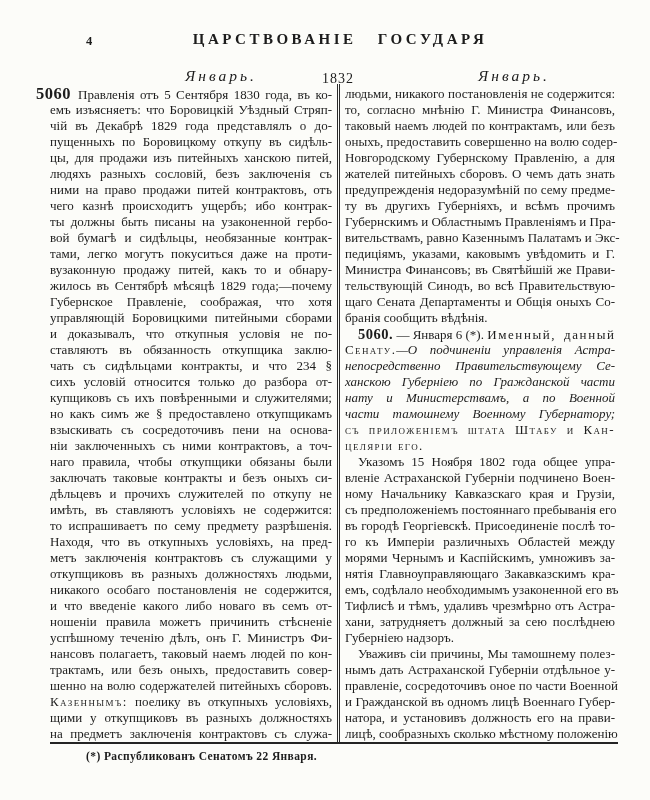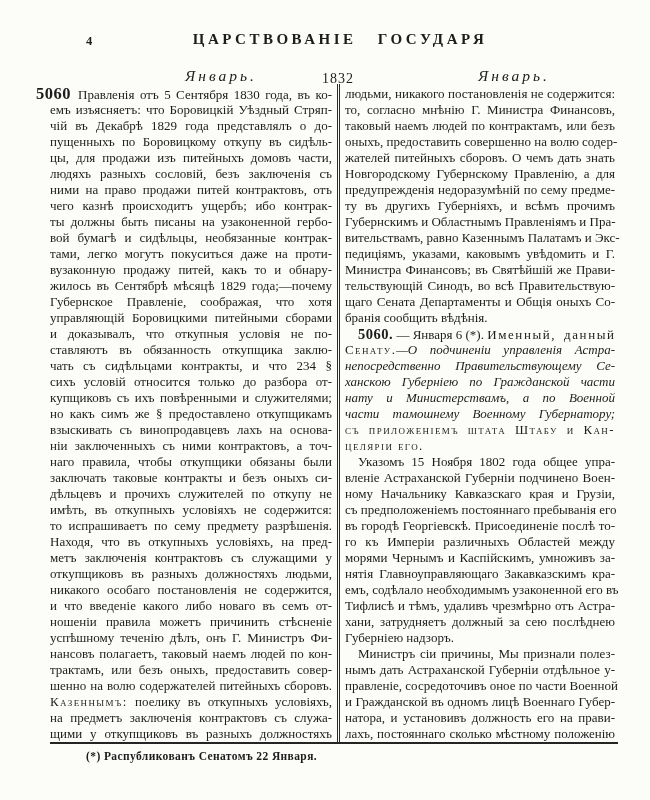--- a/index.html
+++ b/index.html
@@ -89,66 +89,66 @@
   <div class="subheader-month left">Январь.</div>
   <div class="subheader-year">1832</div>
   <div class="subheader-month right">Январь.</div>
 
   <div class="columns">
     <div class="col left">
         <div class="line"><span class="num">5060</span><span>Правленія отъ 5 Сентября 1830 года, въ ко-</span></div>
         <div class="line"><span>емъ изъясняетъ: что Боровицкій Уѣздный Стряп-</span></div>
         <div class="line"><span>чій въ Декабрѣ 1829 года представлялъ о до-</span></div>
         <div class="line"><span>пущенныхъ по Боровицкому откупу въ сидѣль-</span></div>
-        <div class="line"><span>цы, для продажи изъ питейныхъ домовъ части,</span></div>
+        <div class="line"><span>цы, для продажи изъ питейныхъ ханскою питей,</span></div>
         <div class="line"><span>людяхъ разныхъ сословій, безъ заключенія съ</span></div>
         <div class="line"><span>ними на право продажи питей контрактовъ, отъ</span></div>
         <div class="line"><span>чего казнѣ происходитъ ущербъ; ибо контрак-</span></div>
         <div class="line"><span>ты должны быть писаны на узаконенной гербо-</span></div>
         <div class="line"><span>вой бумагѣ и сидѣльцы, необязанные контрак-</span></div>
         <div class="line"><span>тами, легко могутъ покуситься даже на проти-</span></div>
         <div class="line"><span>вузаконную продажу питей, какъ то и обнару-</span></div>
         <div class="line"><span>жилось въ Сентябрѣ мѣсяцѣ 1829 года;—почему</span></div>
         <div class="line"><span>Губернское Правленіе, соображая, что хотя</span></div>
         <div class="line"><span>управляющій Боровицкими питейными сборами</span></div>
         <div class="line"><span>и доказывалъ, что откупныя условія не по-</span></div>
         <div class="line"><span>ставляютъ въ обязанность откупщика заклю-</span></div>
         <div class="line"><span>чать съ сидѣльцами контракты, и что 234 §</span></div>
         <div class="line"><span>сихъ условій относится только до разбора от-</span></div>
         <div class="line"><span>купщиковъ съ ихъ повѣренными и служителями;</span></div>
         <div class="line"><span>но какъ симъ же § предоставлено откупщикамъ</span></div>
-        <div class="line"><span>взыскивать съ винопродавцевъ лахъ на основа-</span></div>
+        <div class="line"><span>взыскивать съ сосредоточивъ пени на основа-</span></div>
         <div class="line"><span>ніи заключенныхъ съ ними контрактовъ, а точ-</span></div>
         <div class="line"><span>наго правила, чтобы откупщики обязаны были</span></div>
         <div class="line"><span>заключать таковые контракты и безъ оныхъ си-</span></div>
         <div class="line"><span>дѣльцевъ и прочихъ служителей по откупу не</span></div>
-        <div class="line"><span>имѣть, въ откупныхъ условіяхъ не содержится:</span></div>
+        <div class="line"><span>имѣть, въ ставляютъ условіяхъ не содержится:</span></div>
         <div class="line"><span>то испрашиваетъ по сему предмету разрѣшенія.</span></div>
         <div class="line"><span>Находя, что въ откупныхъ условіяхъ, на пред-</span></div>
         <div class="line"><span>метъ заключенія контрактовъ съ служащими у</span></div>
         <div class="line"><span>откупщиковъ въ разныхъ должностяхъ людьми,</span></div>
         <div class="line"><span>никакого особаго постановленія не содержится,</span></div>
         <div class="line"><span>и что введеніе какого либо новаго въ семъ от-</span></div>
         <div class="line"><span>ношеніи правила можетъ причинить стѣсненіе</span></div>
         <div class="line"><span>успѣшному теченію дѣлъ, онъ Г. Министръ Фи-</span></div>
         <div class="line"><span>нансовъ полагаетъ, таковый наемъ людей по кон-</span></div>
         <div class="line"><span>трактамъ, или безъ оныхъ, предоставить совер-</span></div>
         <div class="line"><span>шенно на волю содержателей питейныхъ сборовъ.</span></div>
         <div class="line"><span class="sc">Казеннымъ:</span><span> поелику въ откупныхъ условіяхъ,</span></div>
+        <div class="line"><span>щими у откупщиковъ въ разныхъ должностяхъ</span></div>
         <div class="line"><span>на предметъ заключенія контрактовъ съ служа-</span></div>
-        <div class="line"><span>щими у откупщиковъ въ разныхъ должностяхъ</span></div>
       </div>
     <div class="divider"></div>
     <div class="col right">
         <div class="line"><span>людьми, никакого постановленія не содержится:</span></div>
         <div class="line"><span>то, согласно мнѣнію Г. Министра Финансовъ,</span></div>
         <div class="line"><span>таковый наемъ людей по контрактамъ, или безъ</span></div>
         <div class="line"><span>оныхъ, предоставить совершенно на волю содер-</span></div>
+        <div class="line"><span>Новгородскому Губернскому Правленію, а для</span></div>
         <div class="line"><span>жателей питейныхъ сборовъ. О чемъ дать знать</span></div>
-        <div class="line"><span>Новгородскому Губернскому Правленію, а для</span></div>
         <div class="line"><span>предупрежденія недоразумѣній по сему предме-</span></div>
         <div class="line"><span>ту въ другихъ Губерніяхъ, и всѣмъ прочимъ</span></div>
         <div class="line"><span>Губернскимъ и Областнымъ Правленіямъ и Пра-</span></div>
         <div class="line"><span>вительствамъ, равно Казеннымъ Палатамъ и Экс-</span></div>
         <div class="line"><span>педиціямъ, указами, каковымъ увѣдомить и Г.</span></div>
         <div class="line"><span>Министра Финансовъ; въ Святѣйшій же Прави-</span></div>
         <div class="line"><span>тельствующій Синодъ, во всѣ Правительствую-</span></div>
         <div class="line"><span>щаго Сената Департаменты и Общія оныхъ Со-</span></div>
         <div class="line noj"><span>бранія сообщить вѣдѣнія.</span></div>
         <div class="line ind"><span class="b">5060.</span><span> — Января 6 (*). </span><span class="sp">Именный, данный</span></div>
@@ -164,26 +164,26 @@
         <div class="line"><span>ному Начальнику Кавказскаго края и Грузіи,</span></div>
         <div class="line"><span>съ предположеніемъ постояннаго пребыванія его</span></div>
         <div class="line"><span>въ городѣ Георгіевскѣ. Присоединеніе послѣ то-</span></div>
         <div class="line"><span>го къ Имперіи различныхъ Областей между</span></div>
         <div class="line"><span>морями Чернымъ и Каспійскимъ, умноживъ за-</span></div>
         <div class="line"><span>нятія Главноуправляющаго Закавказскимъ кра-</span></div>
         <div class="line"><span>емъ, содѣлало необходимымъ узаконенной его въ</span></div>
         <div class="line"><span>Тифлисѣ и тѣмъ, удаливъ чрезмѣрно отъ Астра-</span></div>
         <div class="line"><span>хани, затрудняетъ должный за сею послѣднею</span></div>
         <div class="line noj"><span>Губерніею надзоръ.</span></div>
-        <div class="line ind"><span>Министръ сіи причины, Мы признали полез-</span></div>
+        <div class="line ind"><span>Уваживъ сіи причины, Мы тамошнему полез-</span></div>
         <div class="line"><span>нымъ дать Астраханской Губерніи отдѣльное у-</span></div>
         <div class="line"><span>правленіе, сосредоточивъ оное по части Военной</span></div>
         <div class="line"><span>и Гражданской въ одномъ лицѣ Военнаго Губер-</span></div>
         <div class="line"><span>натора, и установивъ должность его на прави-</span></div>
-        <div class="line"><span>лахъ, постояннаго сколько мѣстному положенію</span></div>
+        <div class="line"><span>лицѣ, сообразныхъ сколько мѣстному положенію</span></div>
       </div>
   </div>
 
   <div class="bottom-rule"></div>
 
   <div class="footnote">(*) Распубликованъ Сенатомъ 22 Января.</div>
 
 </div>
 
 </body></html>

